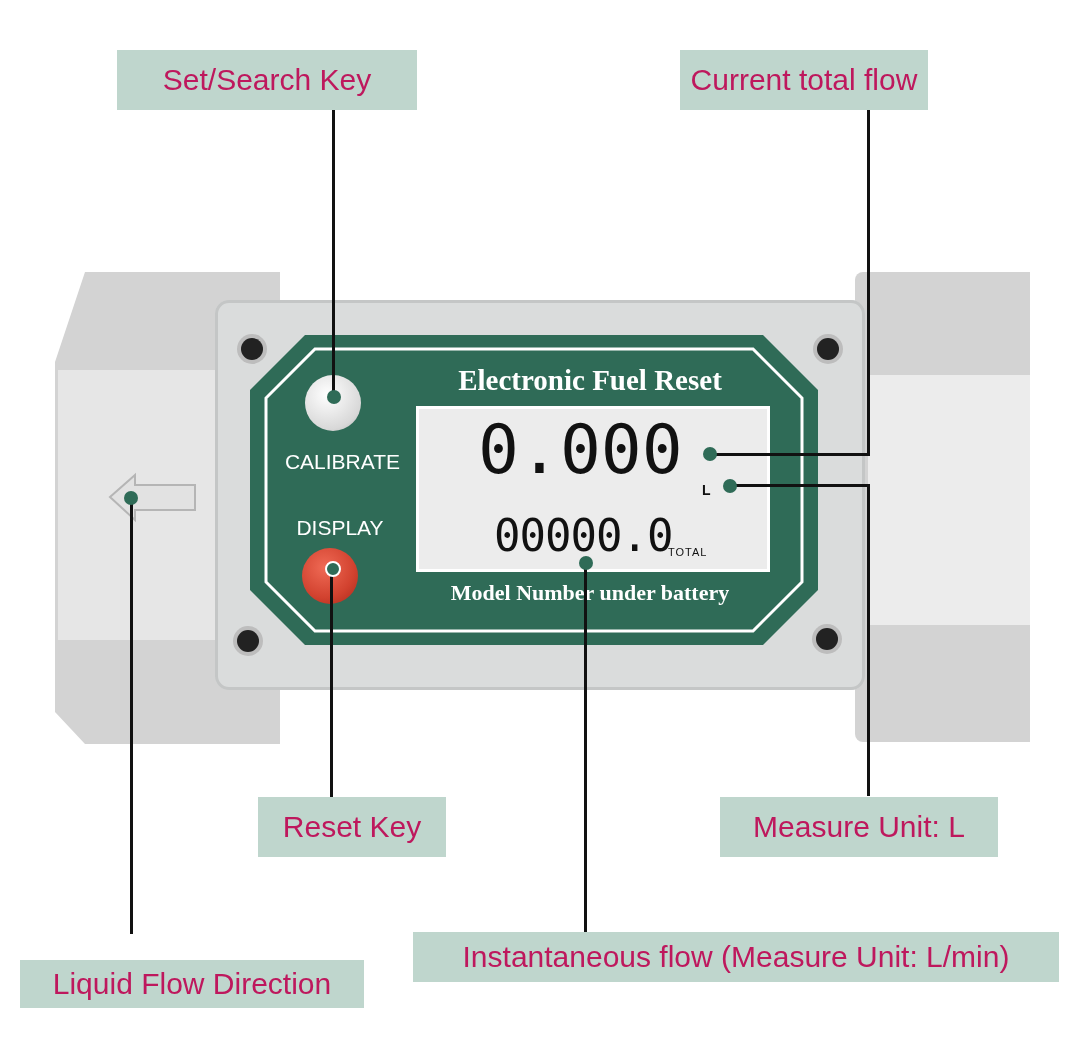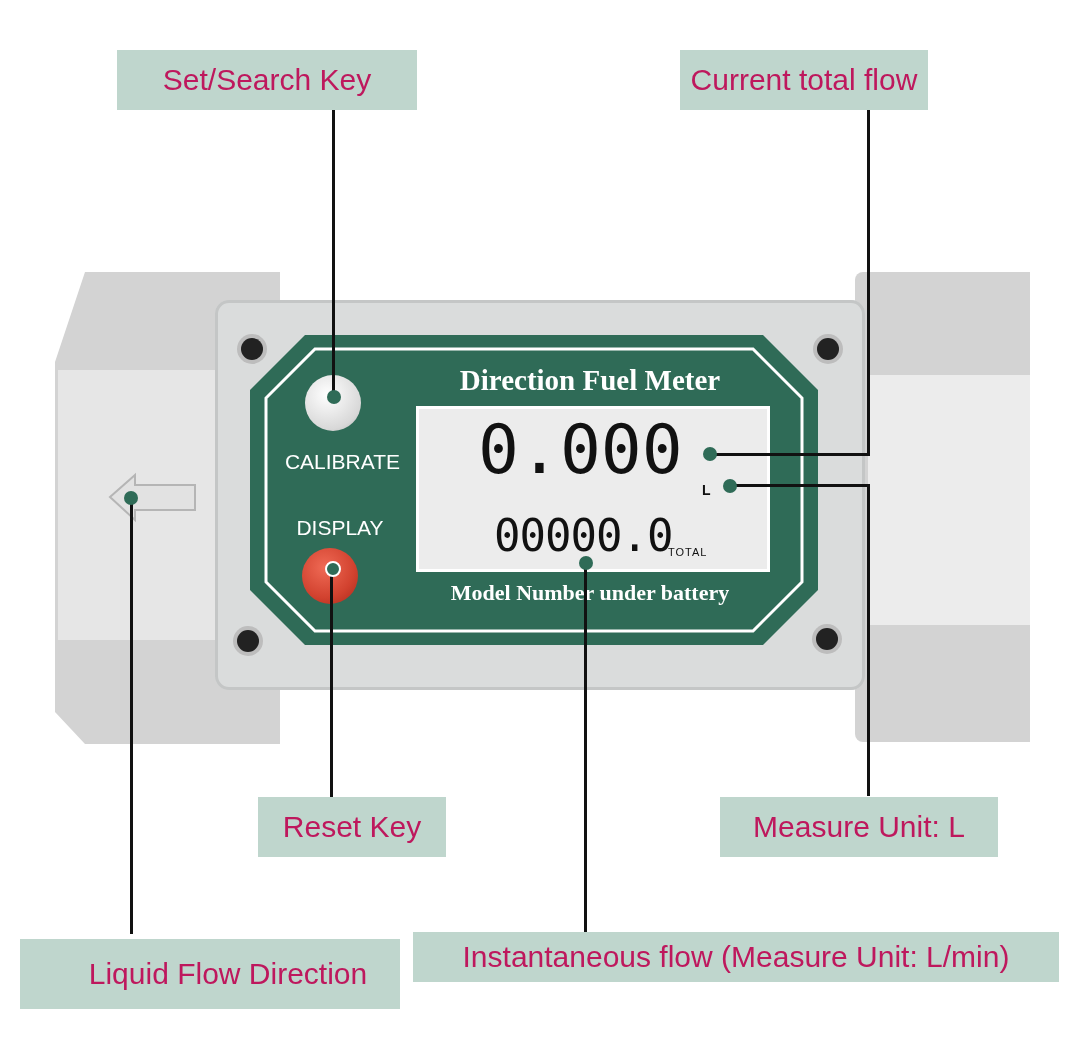--- a/index.html
+++ b/index.html
@@ -27,21 +27,21 @@
 <div class="abs" style="left:241px;top:338px;width:22px;height:22px;border-radius:50%;background:#222;box-shadow:0 0 0 4px #bdbdbd;"></div>
 <div class="abs" style="left:817px;top:338px;width:22px;height:22px;border-radius:50%;background:#222;box-shadow:0 0 0 4px #bdbdbd;"></div>
 <div class="abs" style="left:237px;top:630px;width:22px;height:22px;border-radius:50%;background:#222;box-shadow:0 0 0 4px #bdbdbd;"></div>
 <div class="abs" style="left:816px;top:628px;width:22px;height:22px;border-radius:50%;background:#222;box-shadow:0 0 0 4px #bdbdbd;"></div>
 
 <div class="abs" style="left:250px;top:335px;width:568px;height:310px;background:#2f6b57;clip-path:polygon(55px 0,513px 0,568px 55px,568px 255px,513px 310px,55px 310px,0 255px,0 55px);"></div>
 <svg class="abs" style="left:250px;top:335px;" width="568" height="310" viewBox="0 0 568 310">
   <polygon points="65,14 503,14 552,63 552,247 503,296 65,296 16,247 16,63" fill="none" stroke="#ffffff" stroke-width="3"></polygon>
 </svg>
 
-<div class="abs" style="left:420px;top:364px;width:340px;text-align:center;color:#fff;font-family:'Liberation Serif',serif;font-weight:bold;font-size:29px;">Direction Fuel Meter</div>
+<div class="abs" style="left:420px;top:364px;width:340px;text-align:center;color:#fff;font-family:'Liberation Serif',serif;font-weight:bold;font-size:29px;">Electronic Fuel Reset</div>
 
 <div class="abs" style="left:305px;top:375px;width:56px;height:56px;border-radius:50%;background:radial-gradient(circle at 40% 35%,#ffffff,#d8d8d8 70%,#b0b0b0);"></div>
 <div class="abs" style="left:270px;top:450px;width:145px;text-align:center;color:#fff;font-size:21px;">CALIBRATE</div>
 <div class="abs" style="left:275px;top:516px;width:130px;text-align:center;color:#fff;font-size:21px;">DISPLAY</div>
 
 <div class="abs" style="left:302px;top:548px;width:56px;height:56px;border-radius:50%;background:radial-gradient(circle at 40% 35%,#ef6a55,#d2422f 60%,#a8291a);"></div>
 
 <div class="abs" style="left:416px;top:406px;width:354px;height:166px;background:#ececec;border:3px solid #fff;box-sizing:border-box;"></div>
 <div class="abs seg" style="left:478px;top:410px;font-size:68px;font-weight:normal;letter-spacing:0;">0.000</div>
 <div class="abs" style="left:702px;top:482px;font-size:14px;font-weight:bold;color:#111;">L</div>
@@ -63,14 +63,14 @@
 <div class="dot" style="left:703px;top:447px;"></div>
 <div class="dot" style="left:723px;top:479px;"></div>
 <div class="dot" style="left:325px;top:561px;border:2px solid #fff;width:12px;height:12px;"></div>
 <div class="dot" style="left:579px;top:556px;"></div>
 <div class="dot" style="left:124px;top:491px;"></div>
 
 <div class="label" style="left:117px;top:50px;width:300px;height:60px;">Set/Search Key</div>
 <div class="label" style="left:680px;top:50px;width:248px;height:60px;">Current total flow</div>
 <div class="label" style="left:258px;top:797px;width:188px;height:60px;">Reset Key</div>
 <div class="label" style="left:720px;top:797px;width:278px;height:60px;">Measure Unit: L</div>
-<div class="label" style="left:20px;top:939px;width:344px;height:70px;padding-left:36px;">Liquid Flow Direction</div>
+<div class="label" style="left:20px;top:960px;width:344px;height:48px;">Liquid Flow Direction</div>
 <div class="label" style="left:413px;top:912px;width:646px;height:50px;margin-top:20px;">Instantaneous flow (Measure Unit: L/min)</div>
 
 </body></html>

